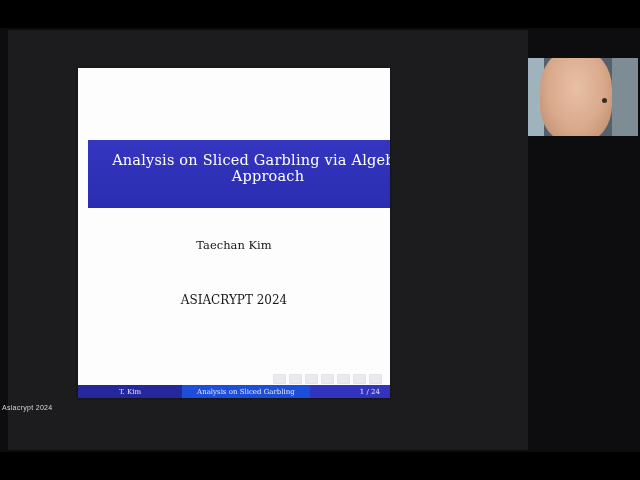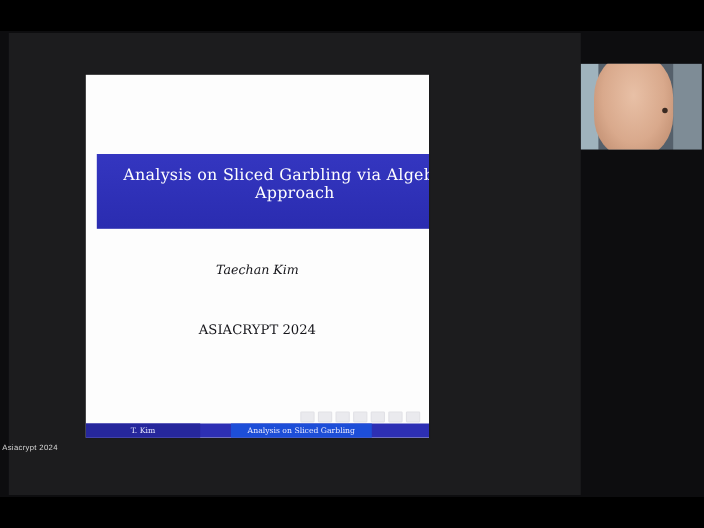--- a/index.html
+++ b/index.html
@@ -86,21 +86,20 @@
 
   .author {
     position: absolute;
     left: 0;
     right: 0;
     top: 170px;
     text-align: center;
     color: #15151a;
     font-size: 11.5px;
     font-family: "DejaVu Serif", serif;
-    font-style: italic;
   }
   .venue {
     position: absolute;
     left: 0;
     right: 0;
     top: 225px;
     text-align: center;
     color: #15151a;
     font-size: 12px;
     font-family: "DejaVu Serif", serif;
@@ -129,21 +128,20 @@
     left: 0;
     right: 0;
     bottom: 0;
     height: 13px;
     display: flex;
     background: #2d2fb4;
     color: #e8e8ff;
     font-size: 7px;
     font-family: "DejaVu Serif", serif;
     align-items: center;
-    gap: 28px;
   }
   .slide-footer .f-left {
     width: 33.33%;
     text-align: center;
     background: #26279c;
     height: 100%;
     display: flex;
     align-items: center;
     justify-content: center;
   }
@@ -261,20 +259,21 @@
       <div class="navbtn"></div>
       <div class="navbtn"></div>
       <div class="navbtn"></div>
       <div class="navbtn"></div>
       <div class="navbtn"></div>
     </div>
 
     <div class="slide-footer">
       <div class="f-left">T. Kim</div>
       <div class="f-mid">Analysis on Sliced Garbling</div>
+      <div class="f-right">1 / 24</div>
     </div>
 
   </div>
 
   <div class="webcam">
     <div class="bgl"></div>
     <div class="bgr"></div>
     <div class="skin"></div>
     <div class="dot"></div>
   </div>

